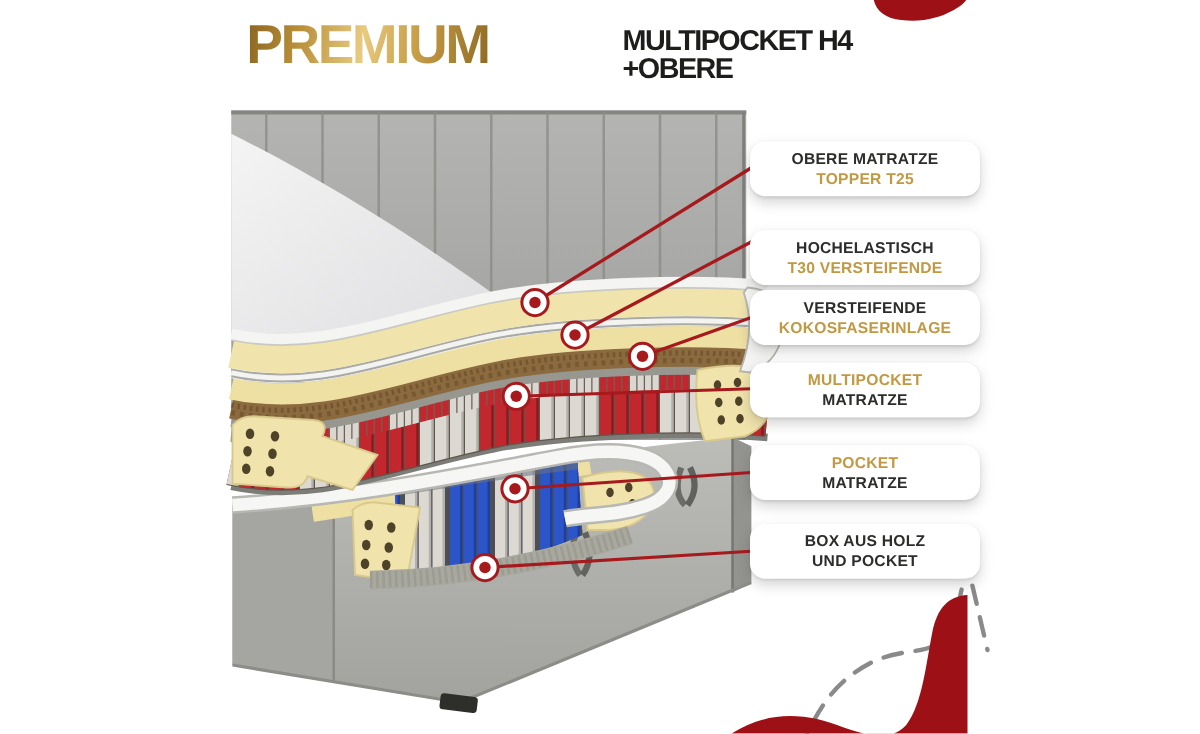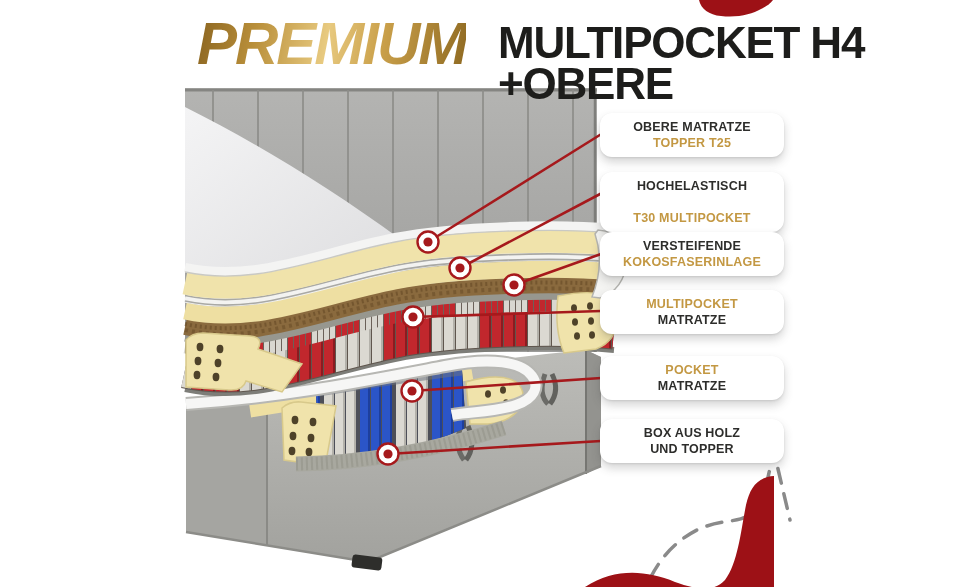--- a/index.html
+++ b/index.html
@@ -1,23 +1,23 @@
 <!DOCTYPE html>
 <html><head>
 <meta charset="utf-8">
 <style>
   html,body{margin:0;padding:0;background:#ffffff;}
   .canvas{position:relative;width:960px;height:587px;background:#ffffff;overflow:hidden;
           font-family:"Liberation Sans",sans-serif;}
   .bedsvg{position:absolute;left:0;top:0;width:960px;height:587px;}
   
-  .brand{position:absolute;left:197px;top:14px;font-size:60px;font-weight:bold;letter-spacing:-2px;
+  .brand{position:absolute;left:197px;top:14px;font-size:44px;font-weight:bold;letter-spacing:-2px;
          background:linear-gradient(100deg,#8a6420 0%,#b98f3a 22%,#e8ca80 48%,#caa04a 68%,#8f6a22 100%);
-         -webkit-background-clip:text;background-clip:text;color:transparent;line-height:1;font-style:italic;}
-  .product{position:absolute;left:498px;top:22px;font-size:44px;font-weight:bold;color:#1d1d1b;
+         -webkit-background-clip:text;background-clip:text;color:transparent;line-height:1;}
+  .product{position:absolute;left:498px;top:22px;font-size:23px;font-weight:bold;color:#1d1d1b;
            letter-spacing:-1.2px;line-height:0.94;}
   
   .callout{position:absolute;left:600px;width:184px;background:#ffffff;border-radius:12px;
            box-shadow:0 5px 10px rgba(60,60,60,0.22),0 1px 2px rgba(60,60,60,0.12);
            display:flex;flex-direction:column;align-items:center;justify-content:center;
            text-align:center;padding:6px 4px;box-sizing:border-box;min-height:44px;}
   .callout .l1,.callout .l2{font-size:12.5px;font-weight:bold;letter-spacing:0.2px;color:#2d2d2b;line-height:1.28;}
   .callout .gold{color:#c39843;}
 </style>
 </head>
@@ -240,34 +240,34 @@
   <div class="brand">PREMIUM</div>
   <div class="product">
     <div>MULTIPOCKET H4</div>
     <div>+OBERE</div>
   </div>
 
   <div class="callout" style="top:113px;">
     <span class="l1">OBERE MATRATZE</span>
     <span class="l2 gold">TOPPER T25</span>
   </div>
-  <div class="callout" style="top:172px;gap:16px;">
+  <div class="callout" style="top:184px;">
     <span class="l1">HOCHELASTISCH</span>
-    <span class="l2 gold">T30 MULTIPOCKET</span>
+    <span class="l2 gold">T30 VERSTEIFENDE</span>
   </div>
   <div class="callout" style="top:232px;">
     <span class="l1">VERSTEIFENDE</span>
     <span class="l2 gold">KOKOSFASERINLAGE</span>
   </div>
   <div class="callout" style="top:290px;align-items:center;">
     <span class="l1 gold">MULTIPOCKET</span>
     <span class="l2">MATRATZE</span>
   </div>
   <div class="callout" style="top:356px;">
     <span class="l1 gold">POCKET</span>
     <span class="l2">MATRATZE</span>
   </div>
   <div class="callout" style="top:419px;text-align:right;">
     <span class="l1">BOX AUS HOLZ</span>
-    <span class="l2">UND TOPPER</span>
+    <span class="l2">UND POCKET</span>
   </div>
 
 </div>
 
 </body></html>

